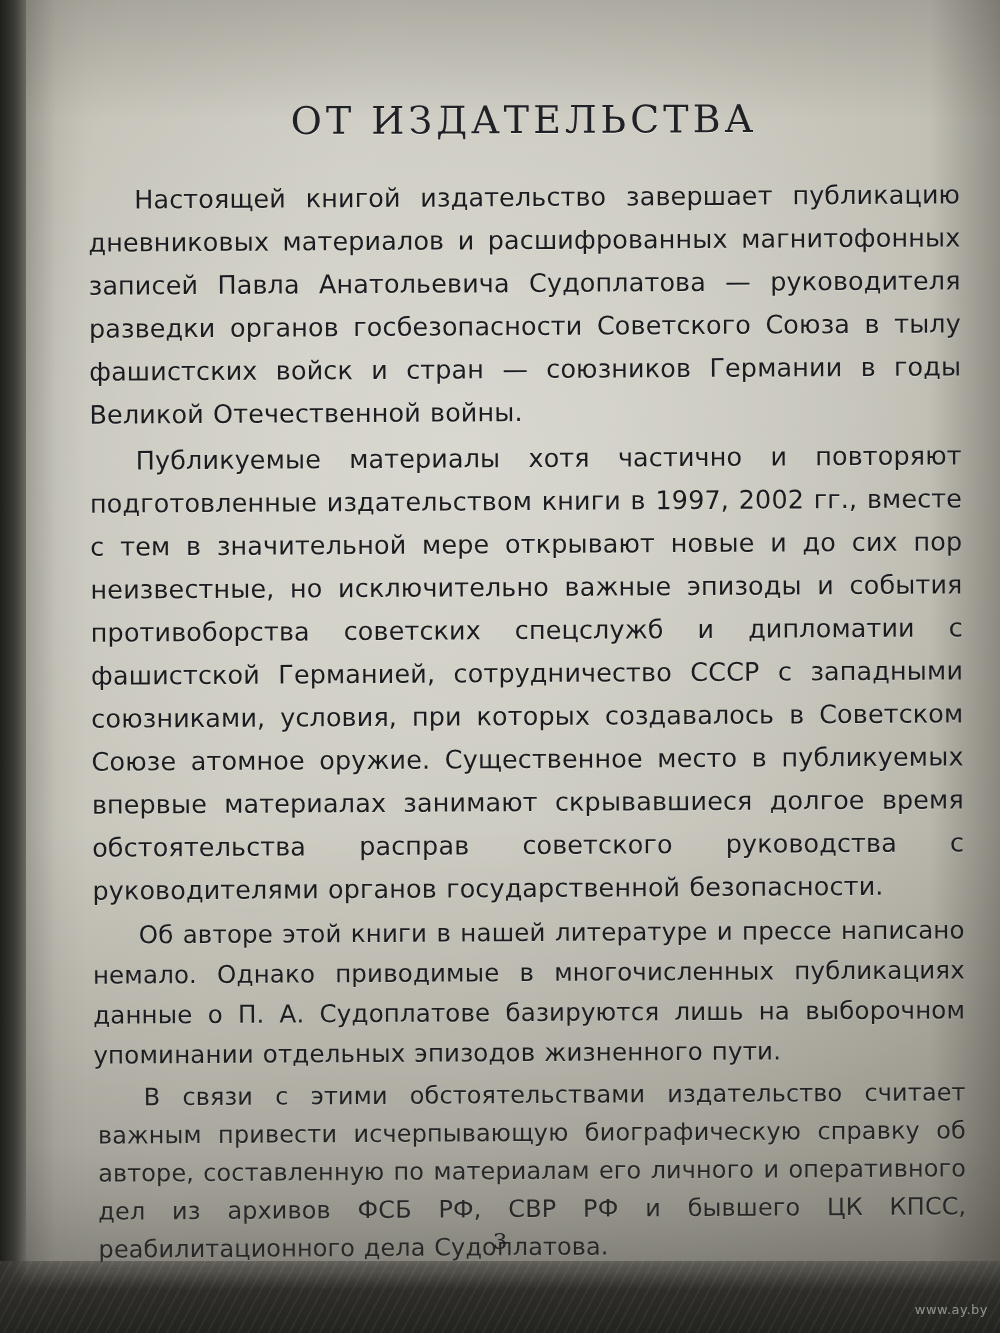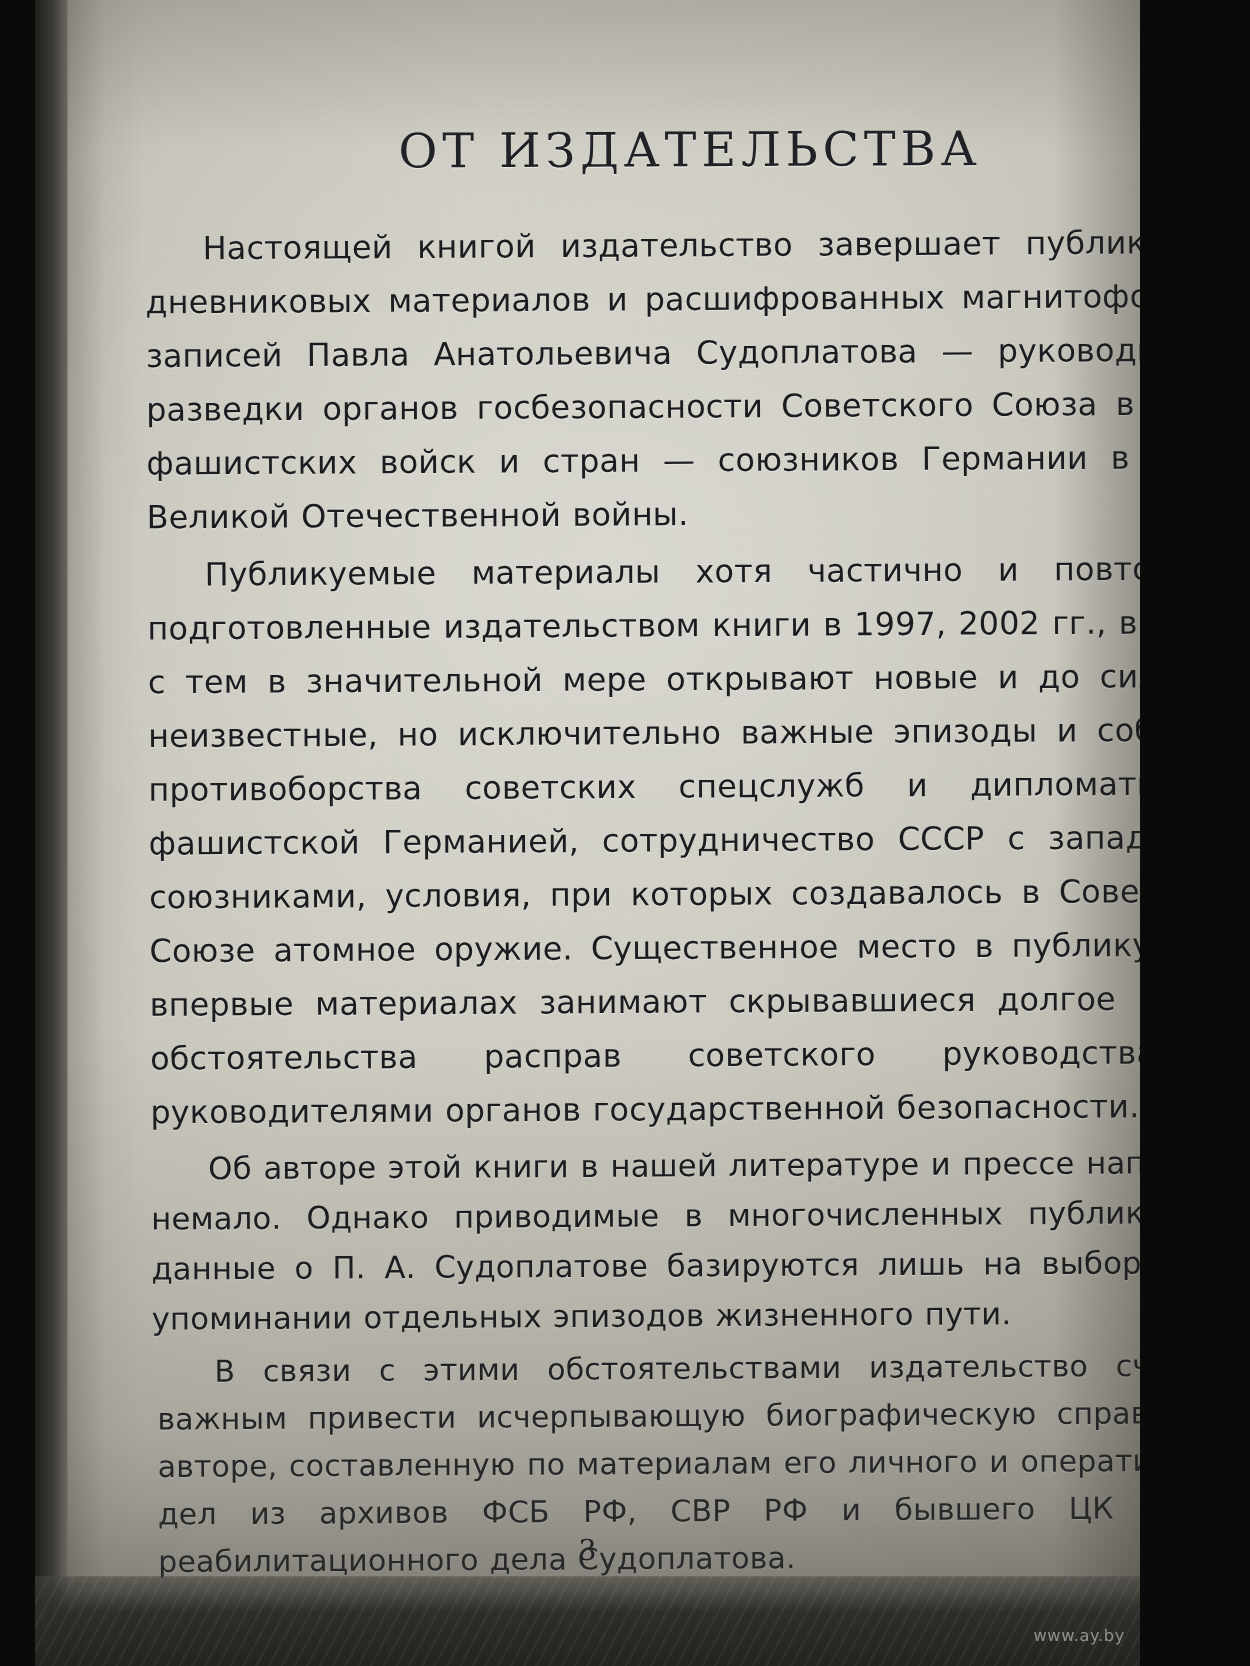--- a/index.html
+++ b/index.html
@@ -2,26 +2,25 @@
 <html lang="ru"><head>
 <meta charset="utf-8">
 <style>
   html, body {
     margin: 0;
     padding: 0;
     background: #0a0a0a;
   }
   #page {
     position: relative;
-    width: 884px;
+    width: 1000px;
     height: 1333px;
     overflow: hidden;
     background: #c9c6bb;
     font-family: "DejaVu Sans", sans-serif;
-    margin-left: 28px;
   }
 
   
   .paper {
     position: absolute;
     left: 0; top: 0;
     width: 1000px; height: 1333px;
     background:
       radial-gradient(ellipse 120% 80% at 46% 34%, rgba(255,255,255,0.30) 0%, rgba(255,255,255,0.05) 45%, rgba(0,0,0,0.0) 70%),
       linear-gradient(100deg, #b9b6ab 0%, #c6c4b9 10%, #cdcbc0 30%, #cbc9be 55%, #c3c1b6 75%, #b5b2a7 92%, #a9a69b 100%);

